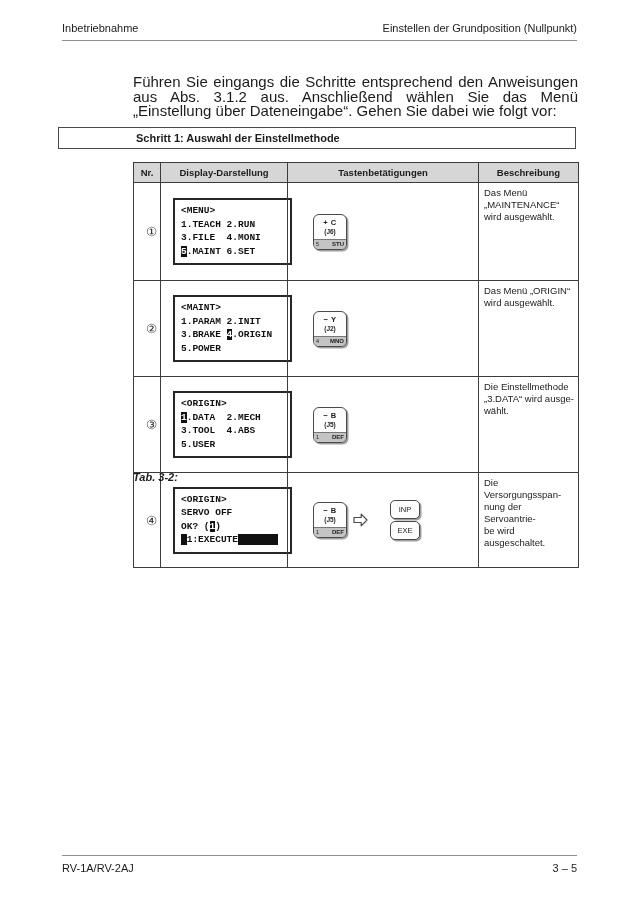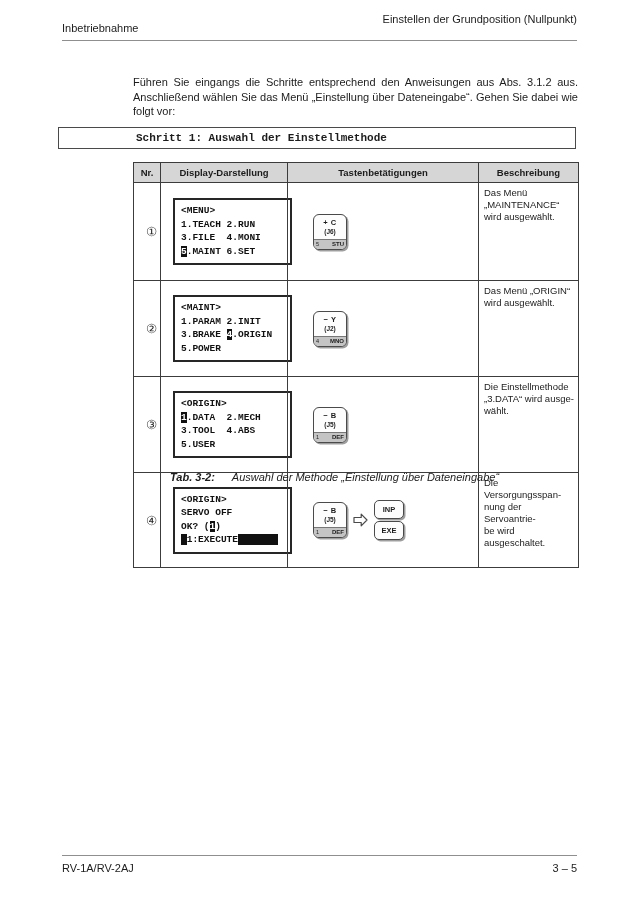--- a/index.html
+++ b/index.html
@@ -5,31 +5,31 @@
   html,body { margin:0; padding:0; }
   body {
     width:635px; height:898px; background:#ffffff; position:relative;
     font-family:"Liberation Sans", sans-serif; color:#1c1c1c;
     -webkit-font-smoothing:antialiased;
   }
   .abs { position:absolute; }
 
   
   .hdr-left  { left:62px; top:22px; font-size:11px; }
-  .hdr-right { right:58px; top:13px; font-size:11px; }
+  .hdr-right { right:58px; top:22px; font-size:11px; }
   .hdr-rule  { left:62px; right:58px; top:40px; height:1px; background:#8f8f8f; }
   .ftr-rule  { left:62px; right:58px; top:855px; height:1px; background:#8f8f8f; }
   .ftr-left  { left:62px; top:862px; font-size:11px; }
   .ftr-right { right:58px; top:862px; font-size:11px; }
 
   
-  .intro { left:133px; top:75px; width:445px; font-size:11px; line-height:14.5px; text-align:justify; }
-
-  
-  .step-box { left:58px; top:127px; width:518px; height:22px; border:1.5px solid #4a4a4a; box-sizing:border-box; display:flex; align-items:center;font-family:Liberation Mono, monospace; }
+  .intro { left:133px; top:75px; width:445px; font-size:15px; line-height:14.5px; text-align:justify; }
+
+  
+  .step-box { left:58px; top:127px; width:518px; height:22px; border:1.5px solid #4a4a4a; box-sizing:border-box; display:flex; align-items:center; }
   .step-box span { margin-left:77px; font-size:11px; font-weight:bold; }
 
   
   .tbl-wrap { left:133px; top:162px; }
   table { border-collapse:collapse; table-layout:fixed; width:445px;border-radius:7px; }
   table, th, td { border:1px solid #3c3c3c; }
   table { border-width:1.5px; }
   th {
     background:#d6d6d6; height:19px; font-size:9.5px; font-weight:bold;
     text-align:center; padding:0;
@@ -73,30 +73,30 @@
   .keycap-letters { font-size:6px; font-weight:bold; line-height:9px; }
 
   .arrow-wrap { display:flex; align-items:center; }
 
   .dualkey { display:flex; flex-direction:column; gap:2px; flex:0 0 auto; }
   .minikey {
     width:30px; height:19px; box-sizing:border-box;
     border:1.3px solid #4a4a4a; border-radius:5px; background:#fdfdfd;
     box-shadow:1.5px 1.5px 0 rgba(40,40,40,.45);
     display:flex; align-items:center; justify-content:center;
-    font-size:7.5px; font-weight:bold;
+    font-size:7.5px; font-weight:normal;margin-left:16px;
   }
 
   .desc-cell {
     vertical-align:top; padding:4px 4px 0 5px; font-size:9.5px; line-height:12px;
     white-space:pre-line; color:#222;margin-left:34px;
   }
 
   
-  .caption { left:133px; top:471px; font-size:11px; font-style:italic; display:flex;padding-left:37px; }
+  .caption { left:133px; top:471px; font-size:11px; font-style:italic; display:flex; }
   .caption .cap-label { font-weight:bold; }
   .caption .cap-text { margin-left:17px; }
 </style>
 </head>
 <body>
 
 <div class="abs hdr-left">Inbetriebnahme</div>
 <div class="abs hdr-right">Einstellen der Grundposition (Nullpunkt)</div>
 <div class="abs hdr-rule"></div>
 
@@ -219,18 +219,17 @@
 nung der Servoantrie-
 be wird ausgeschaltet.</td>
       </tr>
 
     </tbody>
   </table>
 </div>
 
 <div class="abs caption">
   <span class="cap-label">Tab. 3-2:</span>
-  <span class="cap-text">Auswahl der Methode „Einstellung über Dateneingabe“</span>
 </div>
 
 <div class="abs ftr-rule"></div>
 <div class="abs ftr-left">RV-1A/RV-2AJ</div>
 <div class="abs ftr-right">3 – 5</div>
 
 </body></html>

